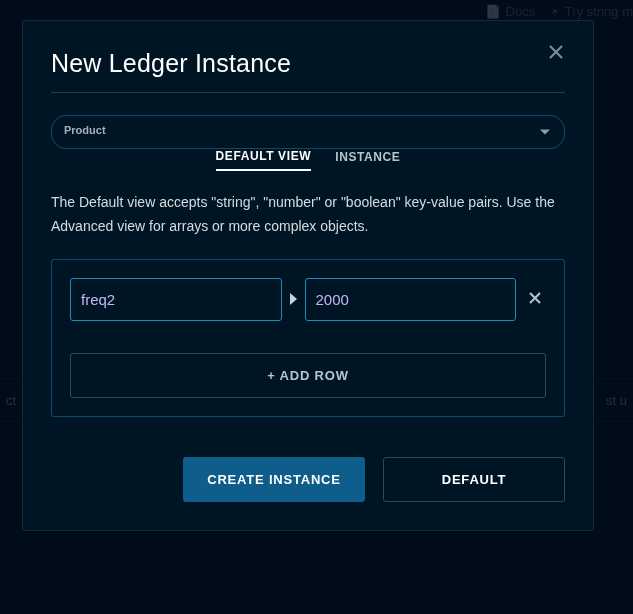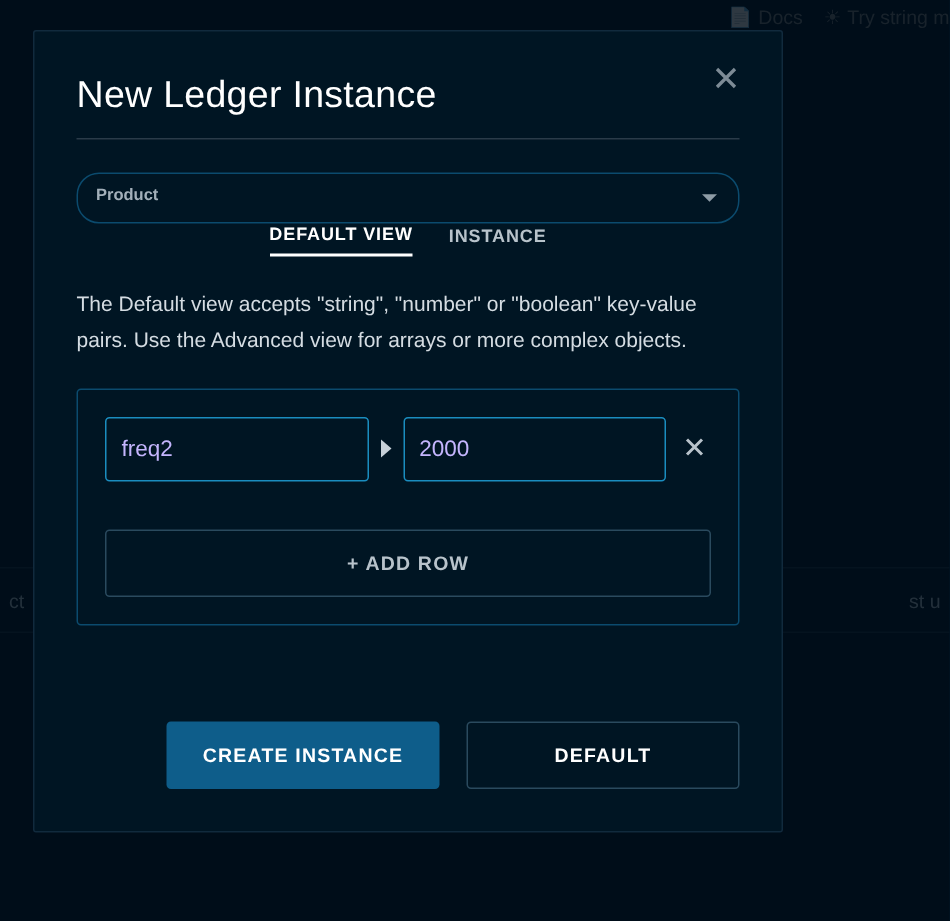--- a/index.html
+++ b/index.html
@@ -41,21 +41,21 @@
     }
     .overlay {
       position: absolute;
       inset: 0;
       background: rgba(0,10,18,0.55);
     }
     .modal {
       position: absolute;
       left: 22px;
       top: 20px;
-      width: 500px;
+      width: 572px;
       background: #001523;
       border: 1px solid #112a3d;
       border-radius: 2px;
       padding: 28px;
     }
     .modal-header {
       display: flex;
       justify-content: space-between;
       align-items: flex-start;
       border-bottom: 1px solid #2a3b49;
@@ -173,21 +173,21 @@
       color: #b8c3cb;
       font-size: 13px;
       font-weight: 700;
       letter-spacing: 0.8px;
       cursor: pointer;
     }
     .footer {
       display: flex;
       justify-content: flex-end;
       gap: 18px;
-      margin-top: 64px;
+      margin-top: 40px;
     }
     .btn {
       border: none;
       border-radius: 3px;
       padding: 14px 0;
       font-size: 13px;
       font-weight: 700;
       letter-spacing: 0.8px;
       cursor: pointer;
       color: #fff;

